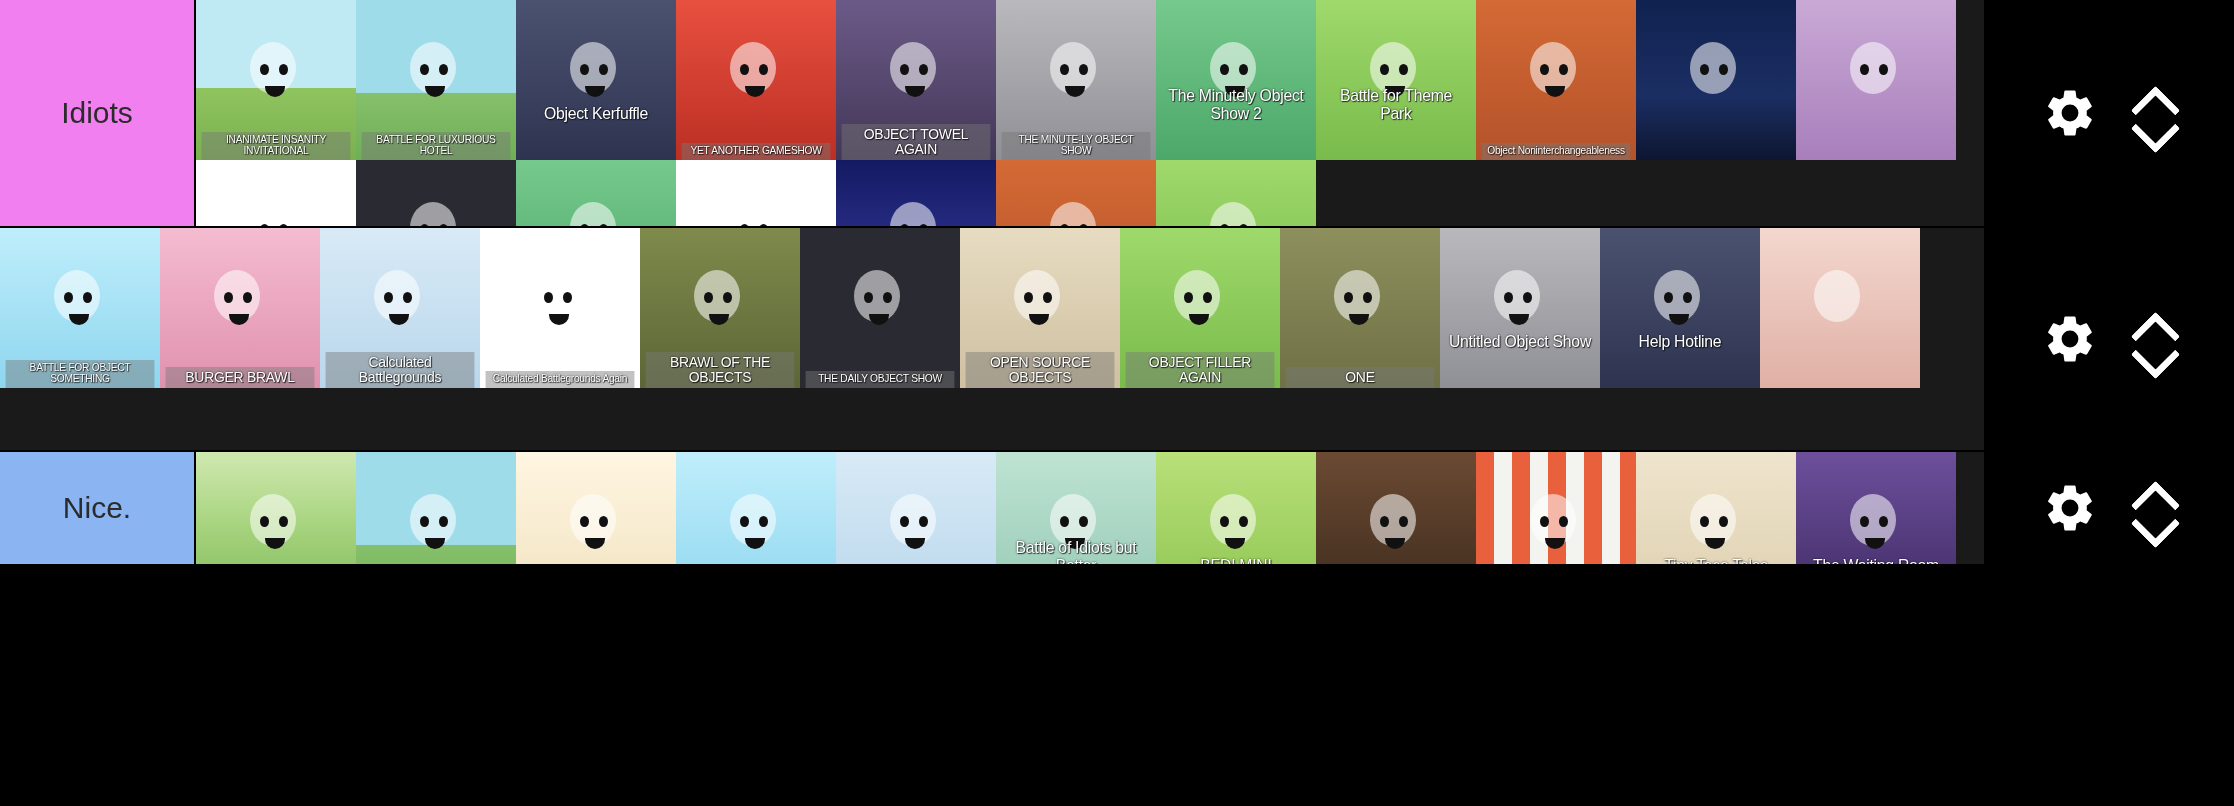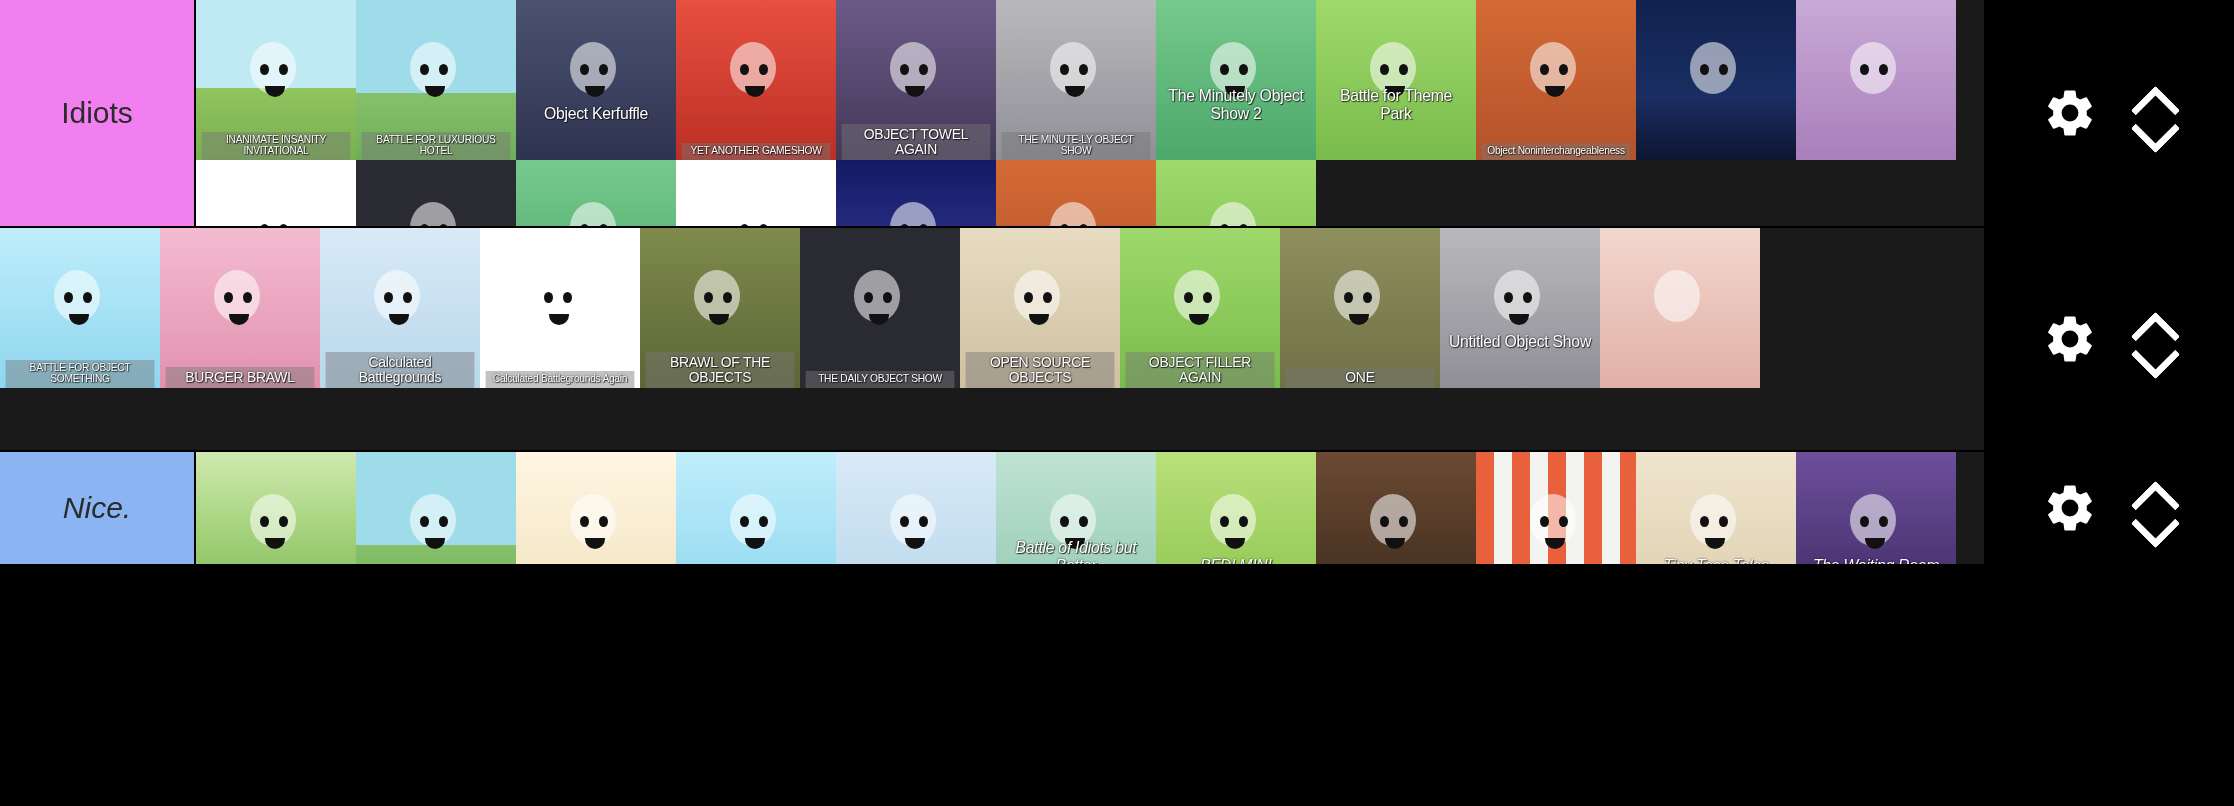--- a/index.html
+++ b/index.html
@@ -413,38 +413,47 @@
         <div class="tier-item">
           <div class="ti-art midgrey">
             <span class="blob" style="width:46px;height:52px;left:34%;top:26%;background:rgba(255,255,255,.55)"></span>
             <span class="blob" style="width:9px;height:11px;left:40%;top:40%;background:#111"></span>
             <span class="blob" style="width:9px;height:11px;left:52%;top:40%;background:#111"></span>
             <span class="rect" style="width:20px;height:11px;left:43%;top:54%;background:#111;border-radius:0 0 10px 10px"></span>
           </div>
           <div class="ti-caption big">Untitled Object Show</div>
         </div>
         <div class="tier-item">
+          <div class="ti-art slate">
+            <span class="blob" style="width:46px;height:52px;left:34%;top:26%;background:rgba(255,255,255,.55)"></span>
+            <span class="blob" style="width:9px;height:11px;left:40%;top:40%;background:#111"></span>
+            <span class="blob" style="width:9px;height:11px;left:52%;top:40%;background:#111"></span>
+            <span class="rect" style="width:20px;height:11px;left:43%;top:54%;background:#111;border-radius:0 0 10px 10px"></span>
+          </div>
+          <div class="ti-caption big">Help Hotline</div>
+        </div>
+        <div class="tier-item">
           <div class="ti-art rosy">
             <span class="blob" style="width:46px;height:52px;left:34%;top:26%;background:rgba(255,255,255,.55)"></span>
           </div>
         </div>
       </div>
       <div class="tier-controls">
         <div class="ctl-btn">
           <svg class="gear" viewBox="0 0 24 24" fill="#ffffff">
 <path d="M19.14 12.94a7.07 7.07 0 0 0 0-1.88l2.03-1.58a.5.5 0 0 0 .12-.64l-1.92-3.32a.5.5 0 0 0-.6-.22l-2.39.96a7.3 7.3 0 0 0-1.62-.94l-.36-2.54a.5.5 0 0 0-.5-.42h-3.84a.5.5 0 0 0-.5.42l-.36 2.54c-.58.24-1.12.56-1.62.94l-2.39-.96a.5.5 0 0 0-.6.22L2.67 8.84a.5.5 0 0 0 .12.64l2.03 1.58a7.07 7.07 0 0 0 0 1.88L2.79 14.52a.5.5 0 0 0-.12.64l1.92 3.32c.12.21.37.3.6.22l2.39-.96c.5.38 1.04.7 1.62.94l.36 2.54c.04.24.25.42.5.42h3.84c.25 0 .46-.18.5-.42l.36-2.54c.58-.24 1.12-.56 1.62-.94l2.39.96c.23.08.48-.1.6-.22l1.92-3.32a.5.5 0 0 0-.12-.64l-2.03-1.58zM12 15.6A3.6 3.6 0 1 1 12 8.4a3.6 3.6 0 0 1 0 7.2z"></path>
 </svg>
         </div>
         <div class="chev-stack">
           <div class="chev up"></div>
           <div class="chev down"></div>
         </div>
       </div>
     </div>
-    <div class="tier-row" style="height: 114px; font-style: italic;">
+    <div class="tier-row" style="height: 114px;">
       <div class="tier-label" style="background: rgb(138, 180, 242);">Nice.</div>
       <div class="tier-items" style="width: 1788px;">
         <div class="tier-item">
           <div class="ti-art grassbg">
             <span class="blob" style="width:46px;height:52px;left:34%;top:26%;background:rgba(255,255,255,.55)"></span>
             <span class="blob" style="width:9px;height:11px;left:40%;top:40%;background:#111"></span>
             <span class="blob" style="width:9px;height:11px;left:52%;top:40%;background:#111"></span>
             <span class="rect" style="width:20px;height:11px;left:43%;top:54%;background:#111;border-radius:0 0 10px 10px"></span>
           </div>
         </div>

